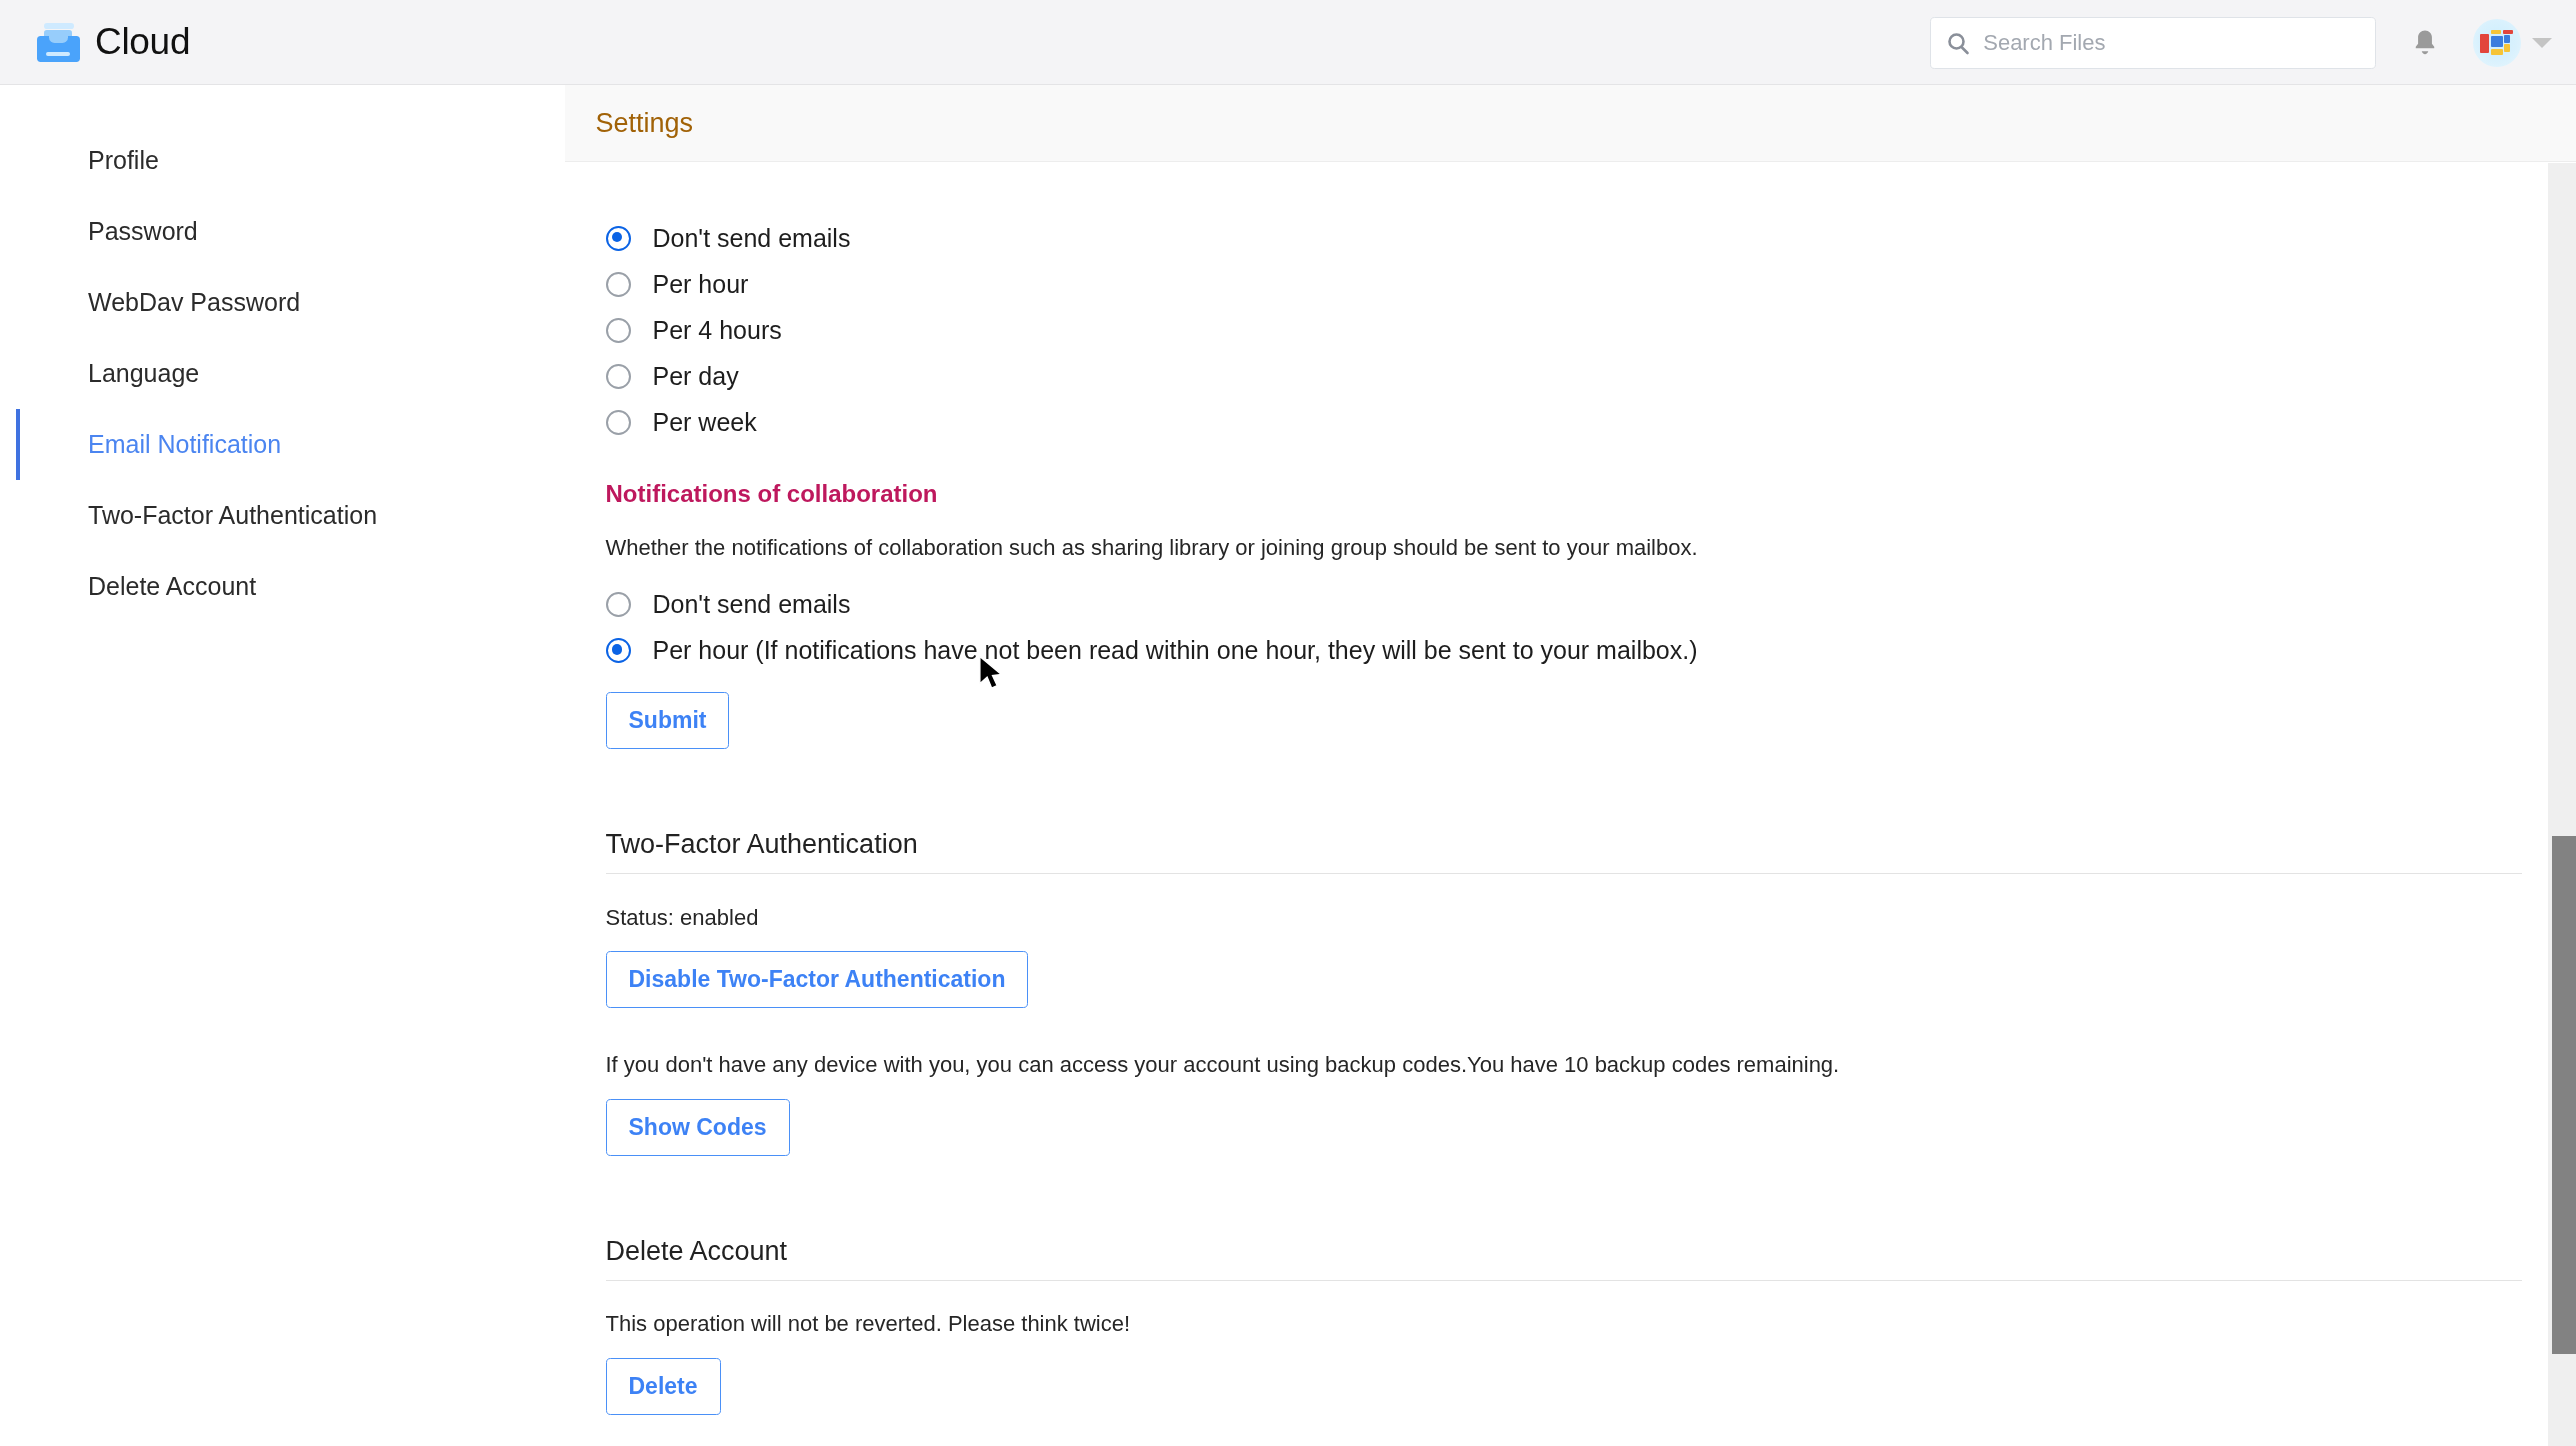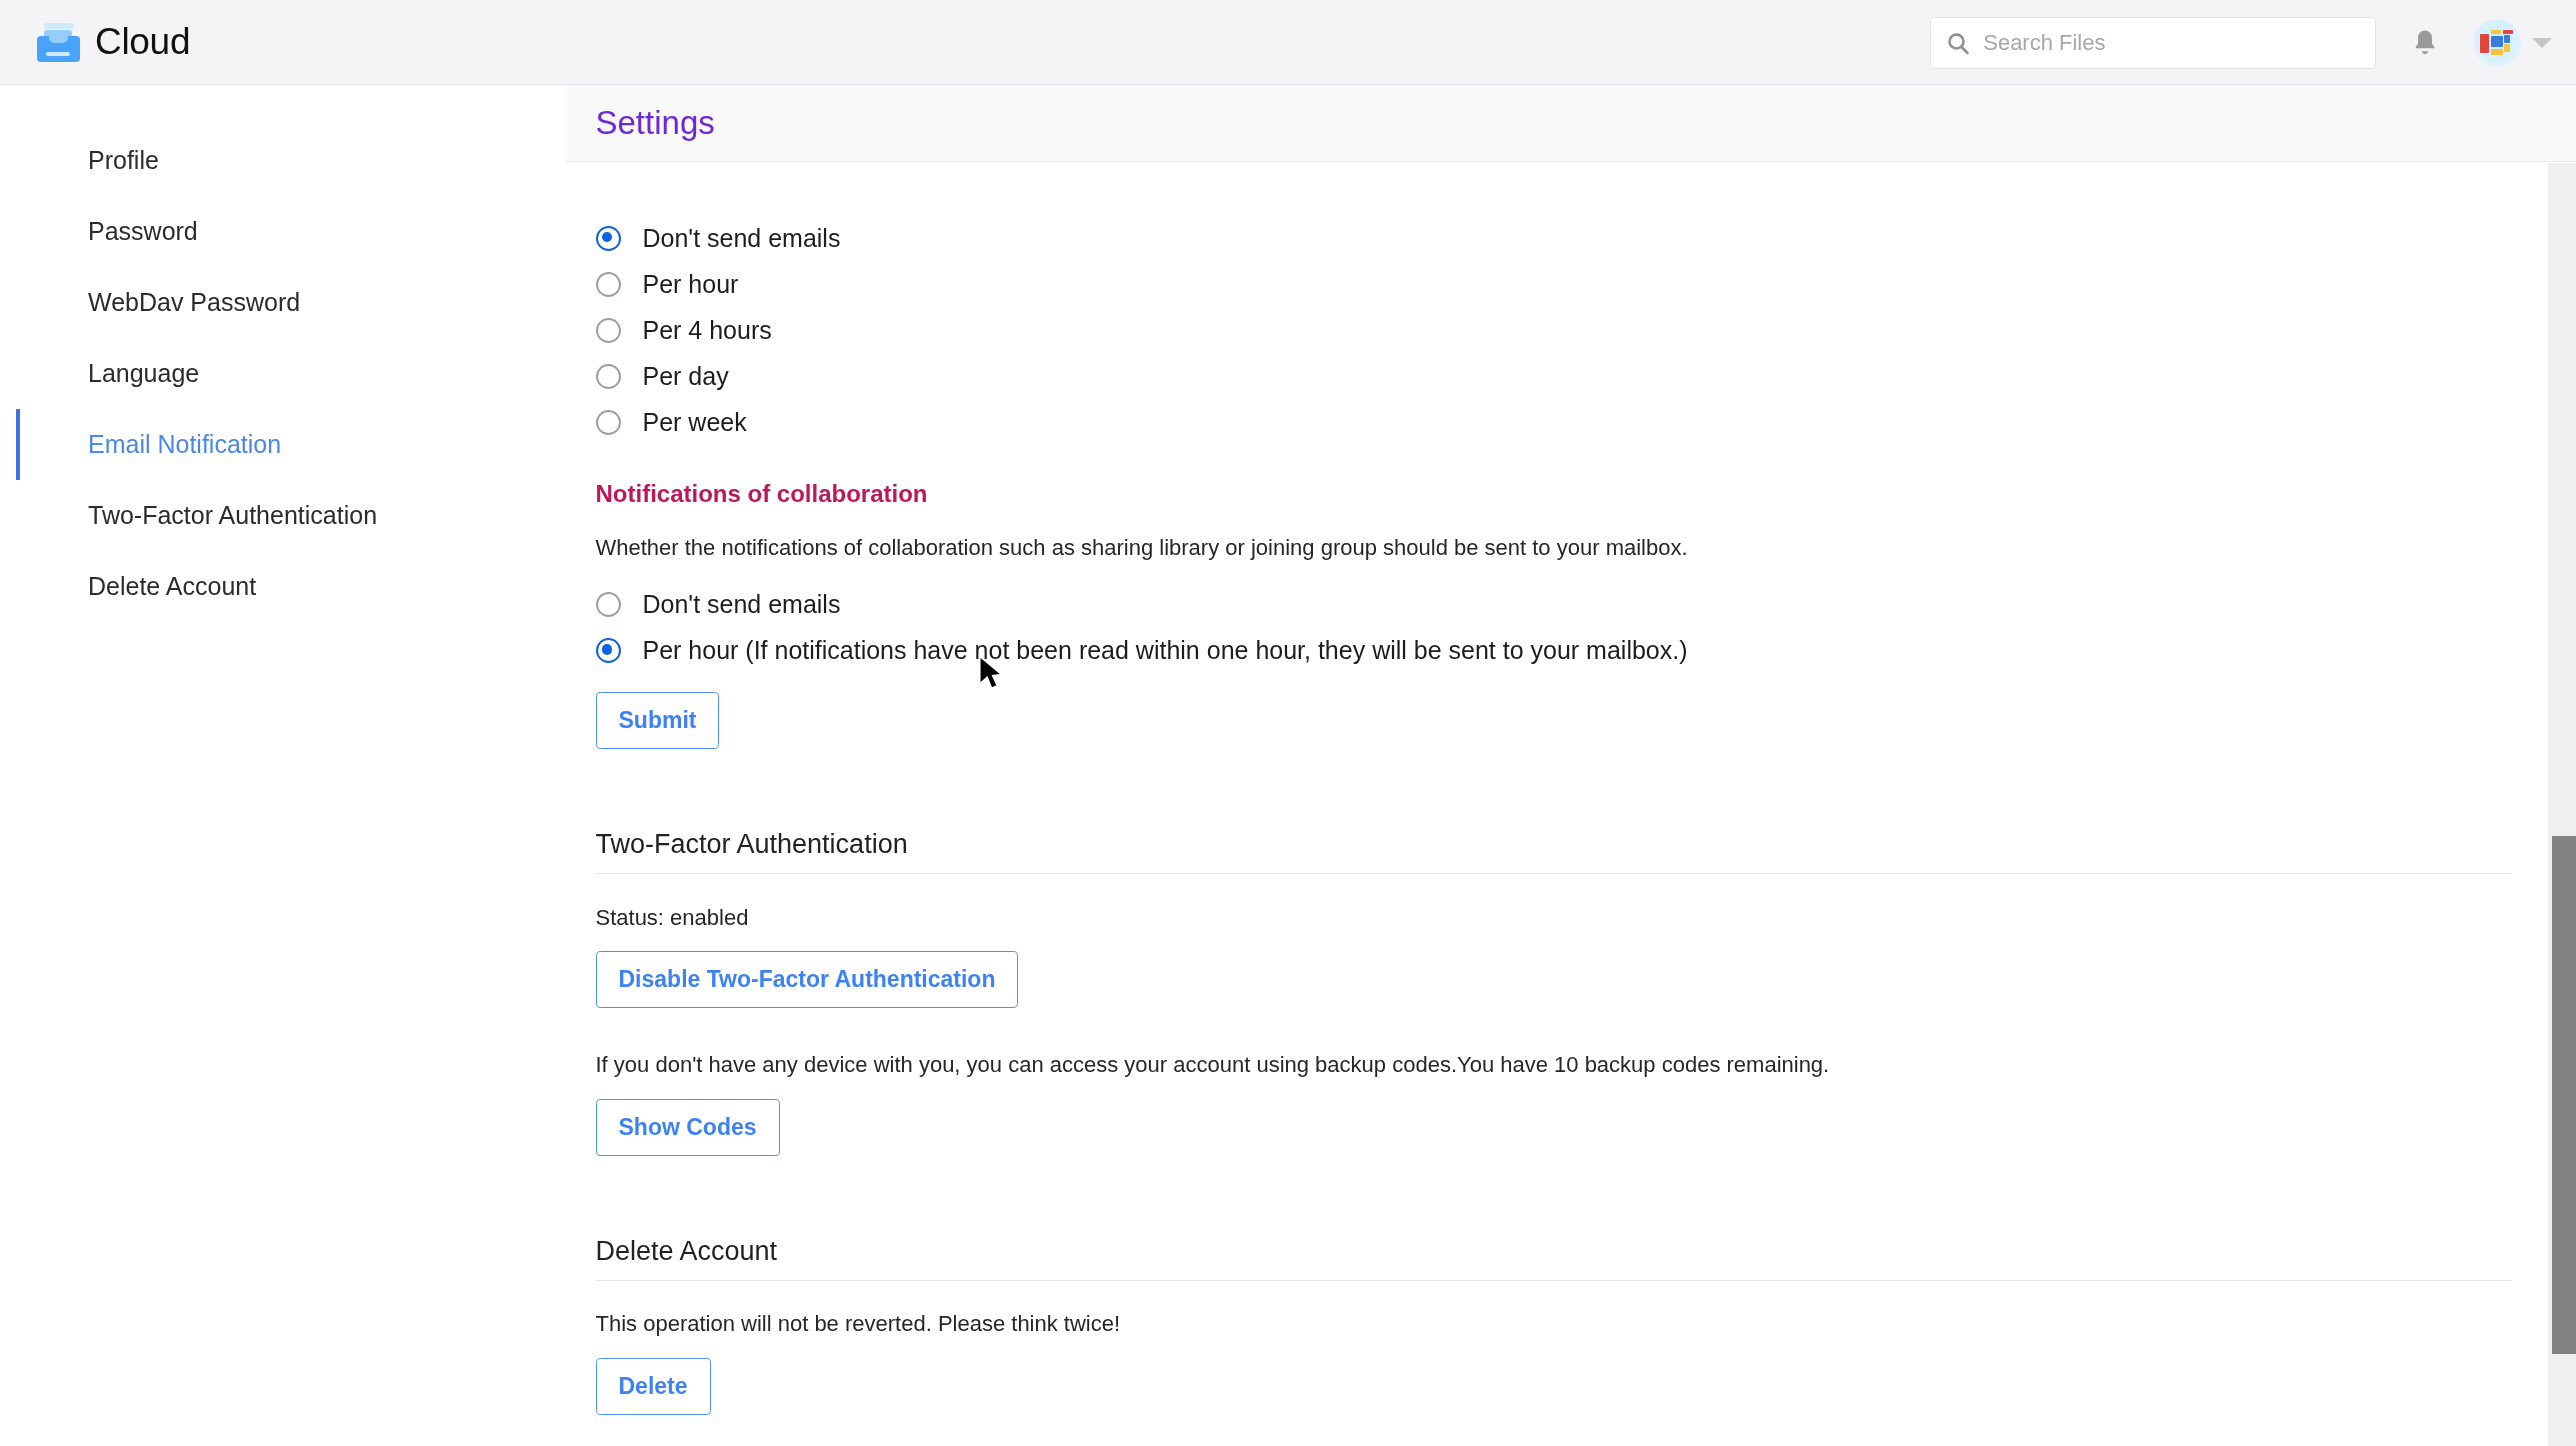--- a/index.html
+++ b/index.html
@@ -112,24 +112,24 @@
   }
   .section-head {
     position: absolute; top: 0; left: 0;
     width: 2011px; height: 77px;
     background: #f9f9f9;
     border-bottom: 0.9px solid #ededed;
     display: flex; align-items: center;
     padding-left: 30.5px;
     z-index: 5;
   }
-  .section-head-title { font-size: 33px; color: #6d28d9; }
+  .section-head-title { font-size: 27px; color: #a16207; }
 
   .scroller {
-    position: absolute; top: 0; left: 0;
+    position: absolute; top: 0; left: 10px;
     width: 1977px; height: 1361px;
     padding: 0 30.5px;
   }
   .inner { position: relative; padding-top: 130px; }
 
   
   .radio-row {
     display: flex; align-items: center;
     height: 46px; margin-bottom: 0px;
     cursor: pointer;

